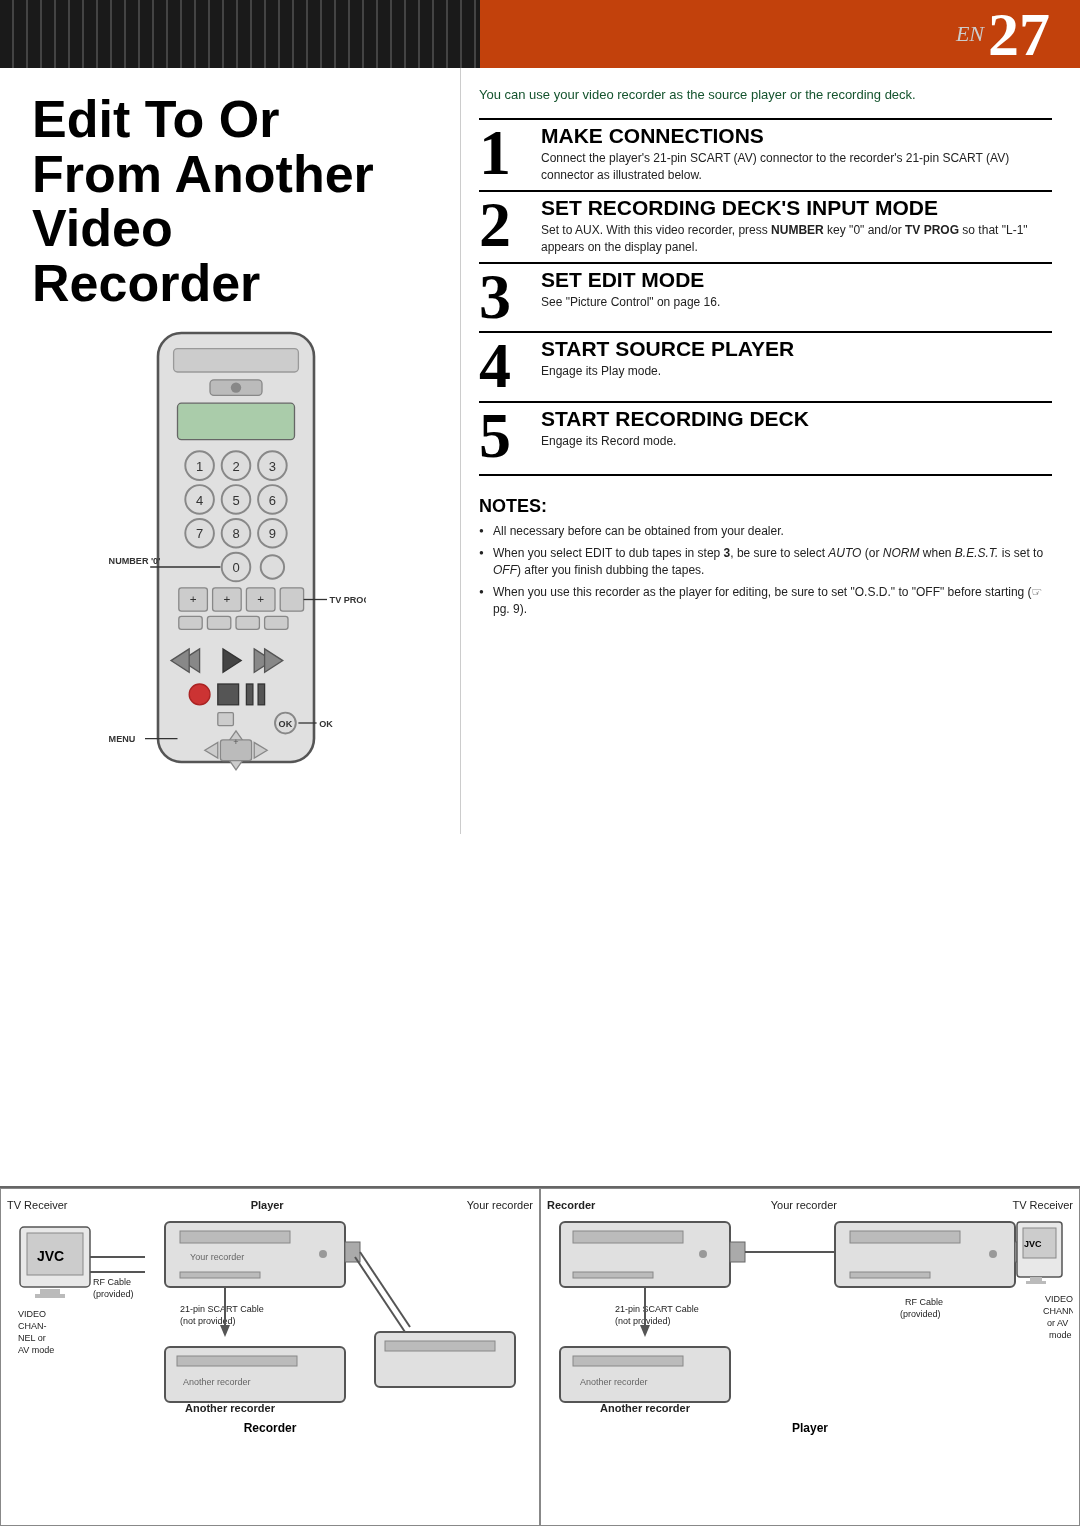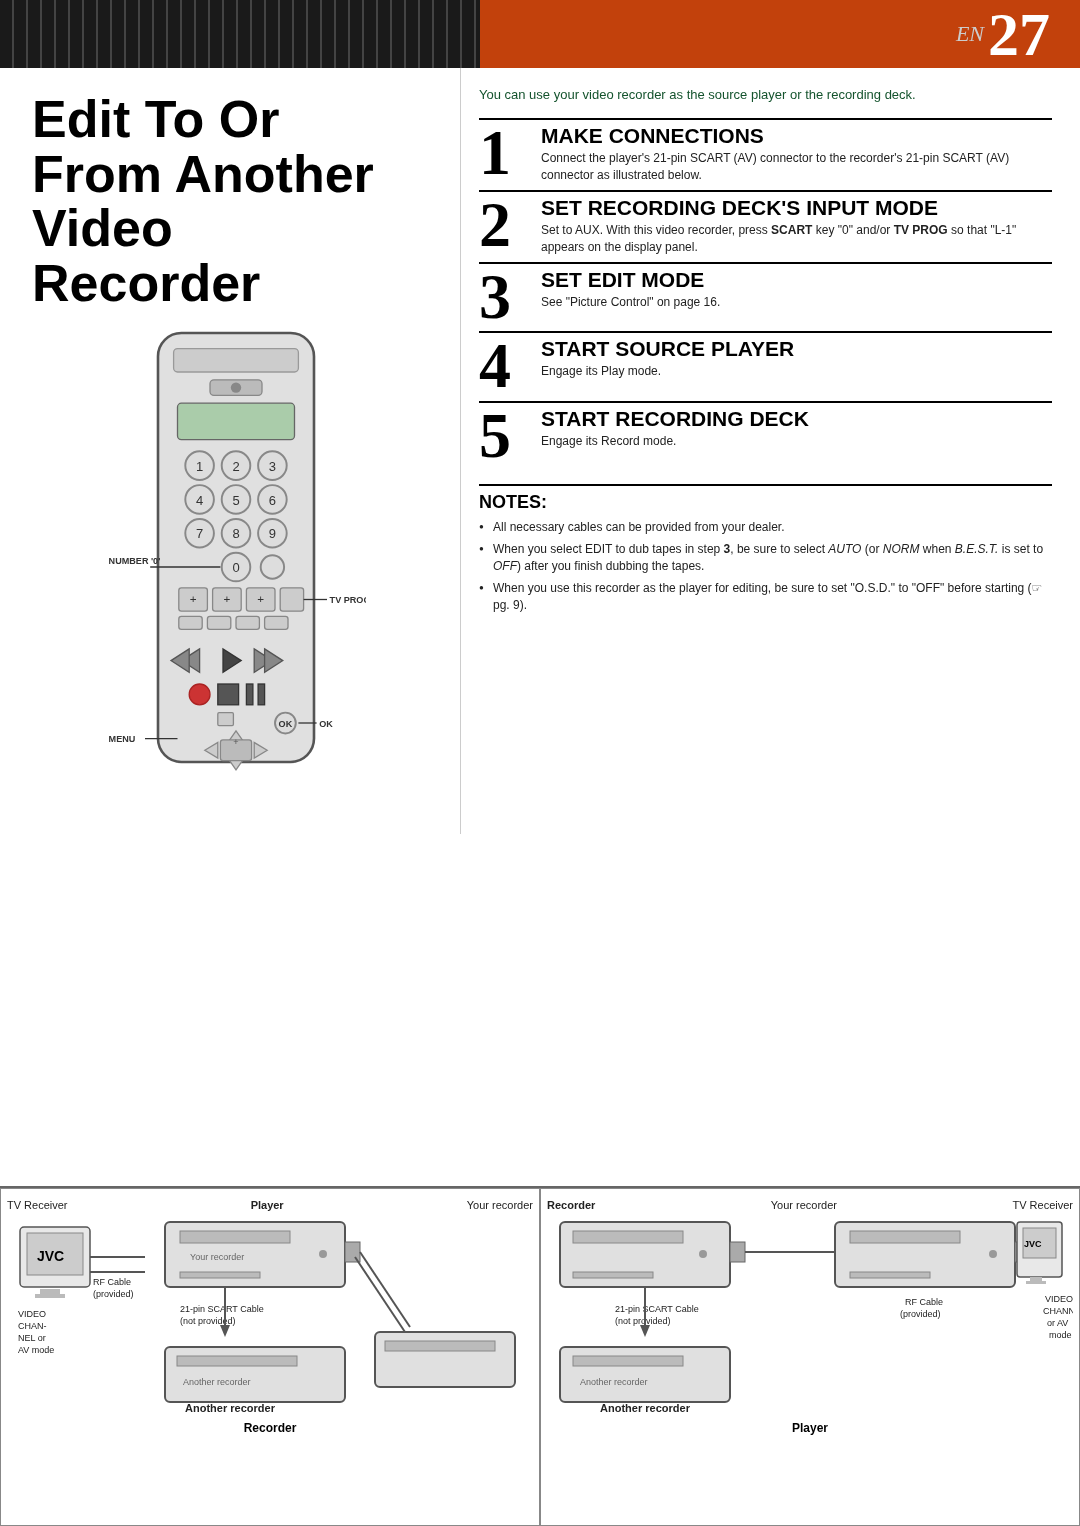--- a/index.html
+++ b/index.html
@@ -127,23 +127,23 @@
       font-size: 12px;
       color: #222;
       line-height: 1.4;
     }
     .step-desc strong {
       font-weight: bold;
     }
 
     
     .notes-section {
-      margin-top: 20px;
+      margin-top: 10px;
       border-top: 2px solid #000;
-      padding-top: 6px;
+      padding-top: 20px;
     }
     .notes-title {
       font-family: Arial Black, Arial, sans-serif;
       font-size: 18px;
       font-weight: 900;
       margin-bottom: 6px;
     }
     .notes-list {
       list-style: none;
       padding: 0;
@@ -327,21 +327,21 @@
           <span class="step-number">1</span>
           <div class="step-content">
             <div class="step-title">MAKE CONNECTIONS</div>
             <div class="step-desc">Connect the player's 21-pin SCART (AV) connector to the recorder's 21-pin SCART (AV) connector as illustrated below.</div>
           </div>
         </div>
         <div class="step">
           <span class="step-number">2</span>
           <div class="step-content">
             <div class="step-title">SET RECORDING DECK'S INPUT MODE</div>
-            <div class="step-desc">Set to AUX. With this video recorder, press <strong>SCART</strong> key "0" and/or <strong>TV PROG</strong> so that "L-1" appears on the display panel.</div>
+            <div class="step-desc">Set to AUX. With this video recorder, press <strong>NUMBER</strong> key "0" and/or <strong>TV PROG</strong> so that "L-1" appears on the display panel.</div>
           </div>
         </div>
         <div class="step">
           <span class="step-number">3</span>
           <div class="step-content">
             <div class="step-title">SET EDIT MODE</div>
             <div class="step-desc">See "Picture Control" on page 16.</div>
           </div>
         </div>
         <div class="step">
@@ -356,21 +356,21 @@
           <div class="step-content">
             <div class="step-title">START RECORDING DECK</div>
             <div class="step-desc">Engage its Record mode.</div>
           </div>
         </div>
       </div>
 
     <div class="notes-section">
       <div class="notes-title">NOTES:</div>
       <ul class="notes-list" id="notes-list">
-          <li>All necessary cables can be provided from your dealer.</li>
+          <li>All necessary before can be obtained from your dealer.</li>
           <li>When you select EDIT to dub tapes in step <strong>3</strong>, be sure to select <em>AUTO</em> (or <em>NORM</em> when <em>B.E.S.T.</em> is set to <em>OFF</em>) after you finish dubbing the tapes.</li>
           <li>When you use this recorder as the player for editing, be sure to set "O.S.D." to  "OFF" before starting (☞ pg. 9).</li>
         </ul>
     </div>
   </div>
 </div>
 
 <div class="diagram-section">
 
   <div class="diagram-half">

